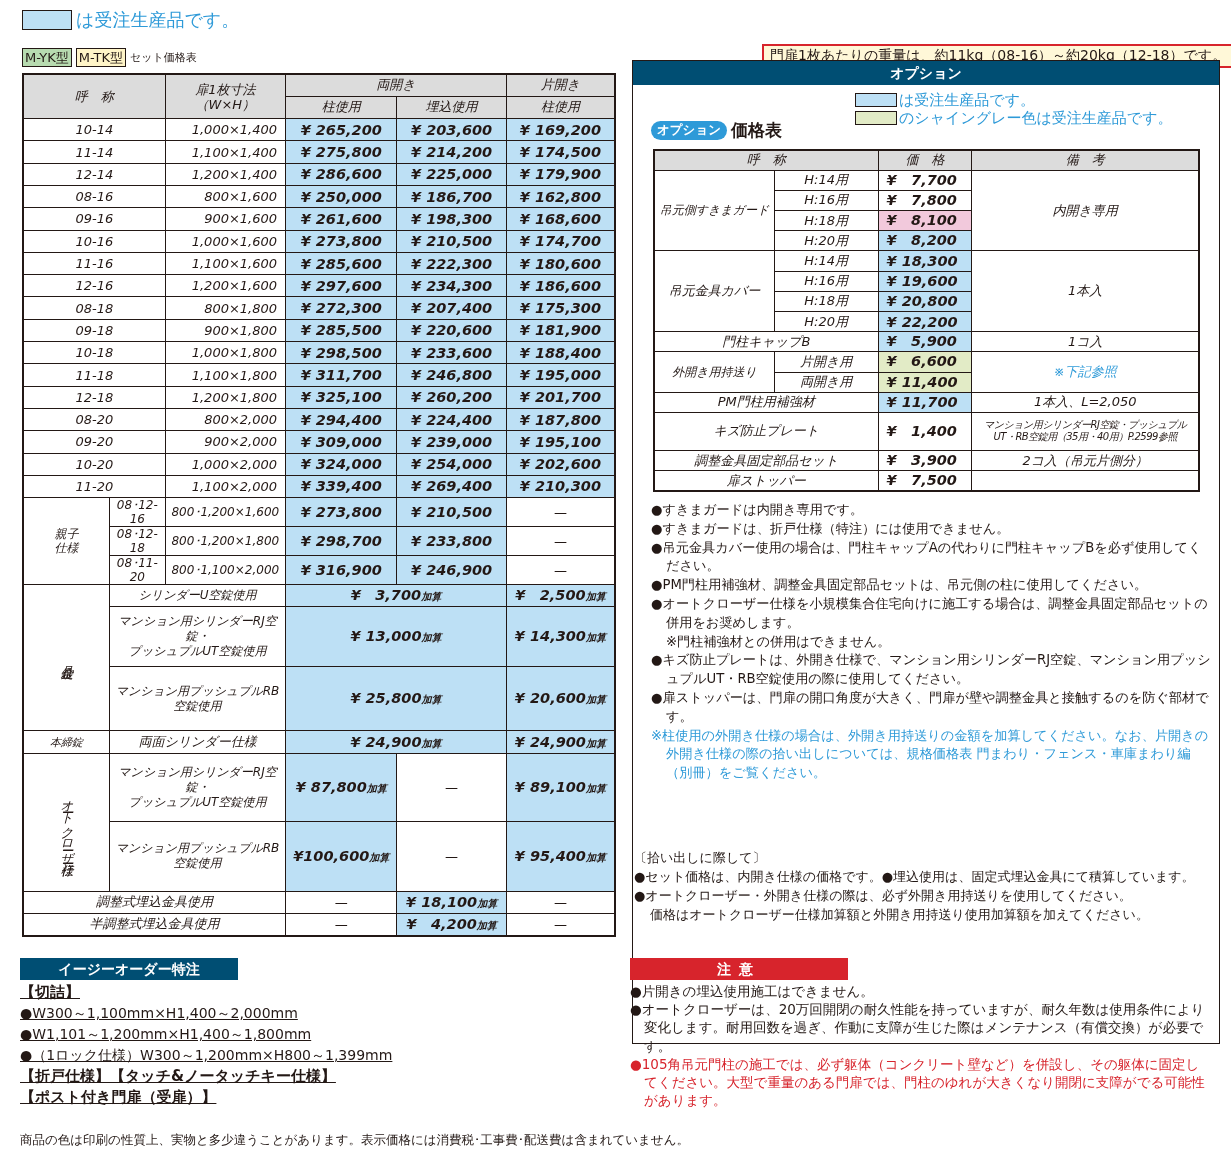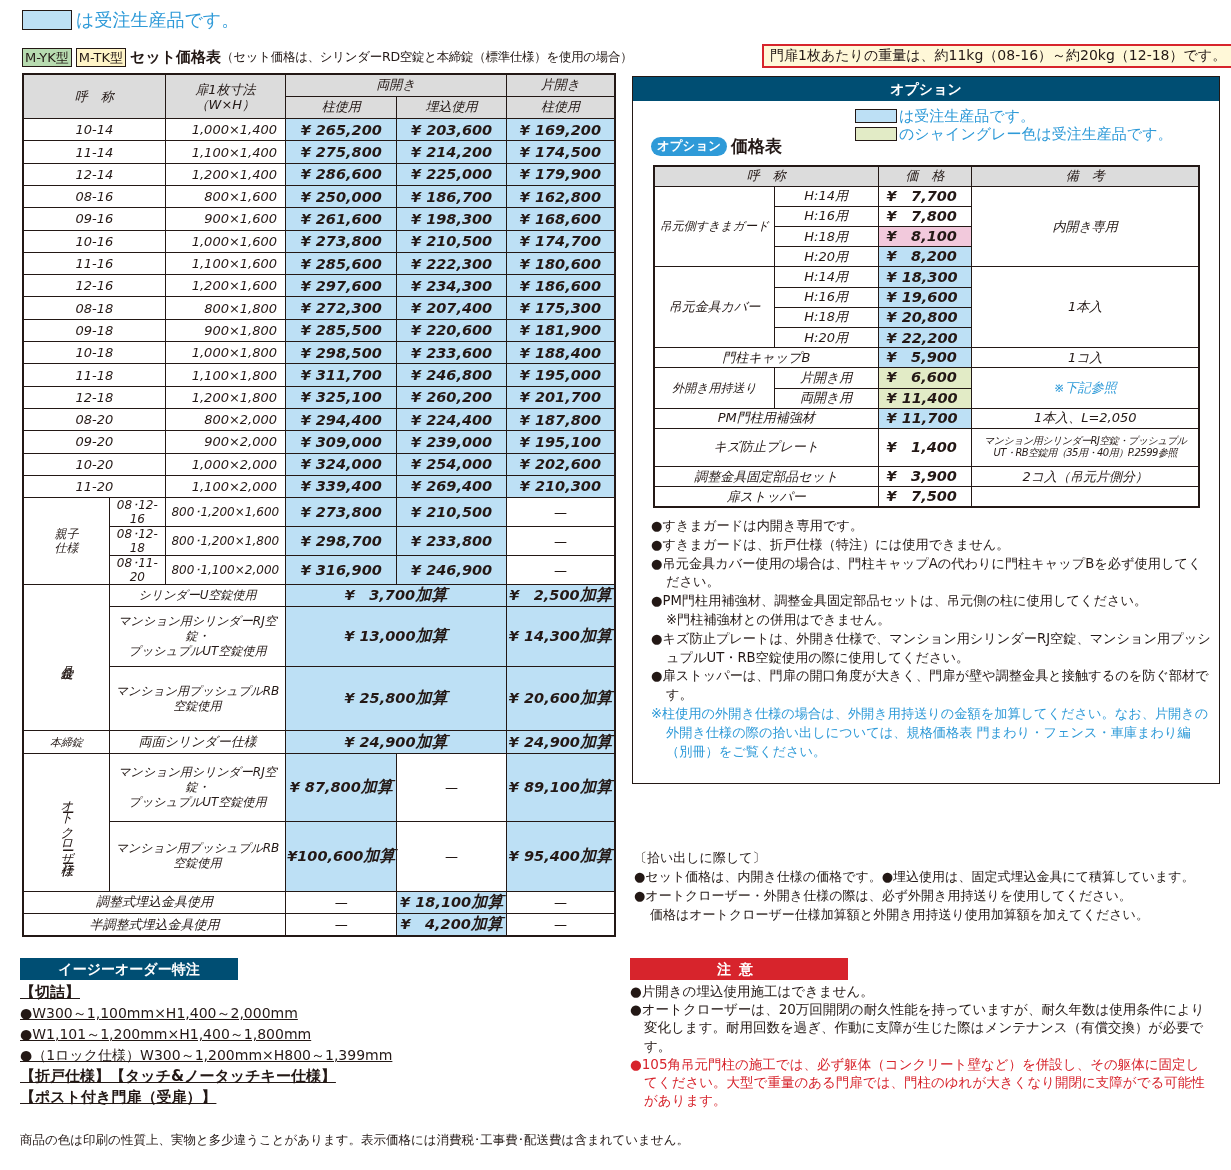--- a/index.html
+++ b/index.html
@@ -15,41 +15,41 @@
 
   
   #top-legend { left: 22px; top: 8px; font-size: 18px; color: #2e9ad8; display: flex; align-items: center; }
   #top-legend .swatch { width: 50px; height: 20px; margin-right: 4px; }
 
   
   #set-title { left: 22px; top: 48px; display: flex; align-items: center; font-size: 13px; white-space: nowrap; }
   .badge { border: 1px solid #231815; padding: 0 2px; font-size: 13px; margin-right: 4px; line-height: 17px; }
   .badge.yk { background: #b7dbb0; }
   .badge.tk { background: #fff5c8; }
-  #set-title .title-bold { font-weight: bold; font-size: 15px; }
+  #set-title .title-bold { font-weight: normal; font-size: 11px; }
   #set-title .title-note { font-size: 12.5px; letter-spacing: -0.3px; }
 
   
   table { border-collapse: collapse; font-style: italic; }
   #set-table { left: 22px; top: 73px; width: 594px; font-size: 13px; }
   #set-table td, #set-table th { border: 1px solid #231815; text-align: center; height: 22.3px; padding: 0; font-weight: normal; }
   #set-table { border: 2px solid #231815; }
   #set-table th { background: #dcdcdc; }
   #set-table td.price { background: #bde0f5; font-weight: bold; font-size: 14.5px; }
   #set-table td.size { text-align: right; padding-right: 8px; }
   #set-table td.vert { writing-mode: vertical-rl; text-orientation: upright; letter-spacing: -1px; font-size: 12.5px; }
   #set-table td.small { font-size: 12px; }
   #set-table td.dash { font-weight: normal; }
-  .add { font-size: 16px; font-weight: bold; }
+  .add { font-size: 10px; font-weight: bold; }
 
   
   #weight-note { left: 762px; top: 44px; border: 2px solid #d7242c; background: #fff8d8; font-size: 14px; padding: 1px 6px; white-space: nowrap; }
 
   
-  #option-box { left: 632px; top: 76px; width: 588px; height: 708px; border: 1.5px solid #231815; }
+  #option-box { left: 632px; top: 60px; width: 588px; height: 984px; border: 1.5px solid #231815; }
   #option-header { height: 24px; background: #004e73; color: #fff; font-weight: bold; text-align: center; font-size: 14px; line-height: 24px; }
   #option-legend { position: absolute; left: 222px; top: 30px; font-size: 15px; color: #2e9ad8; line-height: 18px; }
   #option-legend div { display: flex; align-items: center; white-space: nowrap; }
   #option-legend .swatch { width: 42px; height: 14px; margin-right: 2px; }
   #option-subtitle { position: absolute; left: 18px; top: 58px; display: flex; align-items: center; }
   .pill { background: #2e9ad8; color: #fff; font-weight: bold; font-size: 12.5px; border-radius: 10px; padding: 1px 6px; margin-right: 4px; }
   #option-subtitle .sub-bold { font-weight: bold; font-size: 17px; }
 
   #opt-table { position: absolute; left: 20px; top: 88px; width: 547px; font-size: 13px; border: 2px solid #231815; }
   #opt-table td, #opt-table th { border: 1px solid #231815; height: 20.2px; text-align: center; padding: 0; font-weight: normal; }
@@ -87,21 +87,20 @@
 
 <div id="top-legend" class="abs">
   <span class="swatch sw-blue"></span>
   <span>は受注生産品です。</span>
 </div>
 
 <div id="set-title" class="abs">
   <span class="badge yk">M-YK型</span>
   <span class="badge tk">M-TK型</span>
   <span class="title-bold">セット価格表</span>
-  <span class="title-note">（セット価格は、シリンダーRD空錠と本締錠（標準仕様）を使用の場合）</span>
 </div>
 
 <div id="weight-note" class="abs">門扉1枚あたりの重量は、約11kg（08-16）～約20kg（12-18）です。</div>
 
 <table id="set-table" class="abs">
   <colgroup>
     <col style="width:44px">
       <col style="width:64px">
       <col style="width:127px">
       <col style="width:120px">
@@ -426,20 +425,21 @@
         <td></td>
       </tr>
     </tbody>
   </table>
 
   <div id="opt-notes">
     <div class="n">●すきまガードは内開き専用です。</div>
     <div class="n">●すきまガードは、折戸仕様（特注）には使用できません。</div>
     <div class="n">●吊元金具カバー使用の場合は、門柱キャップAの代わりに門柱キャップBを必ず使用してください。</div>
     <div class="n">●PM門柱用補強材、調整金具固定部品セットは、吊元側の柱に使用してください。</div>
+    <div class="n">●オートクローザー仕様を小規模集合住宅向けに施工する場合は、調整金具固定部品セットの併用をお奨めします。</div>
     <div class="sub">※門柱補強材との併用はできません。</div>
     <div class="n">●キズ防止プレートは、外開き仕様で、マンション用シリンダーRJ空錠、マンション用プッシュプルUT・RB空錠使用の際に使用してください。</div>
     <div class="n">●扉ストッパーは、門扉の開口角度が大きく、門扉が壁や調整金具と接触するのを防ぐ部材です。</div>
     <div class="blue">※柱使用の外開き仕様の場合は、外開き用持送りの金額を加算してください。なお、片開きの外開き仕様の際の拾い出しについては、規格価格表 門まわり・フェンス・車庫まわり編（別冊）をご覧ください。</div>
   </div>
 </div>
 
 <div id="pick-notes" class="abs">
   <div>〔拾い出しに際して〕</div>
   <div>●セット価格は、内開き仕様の価格です。●埋込使用は、固定式埋込金具にて積算しています。</div>

